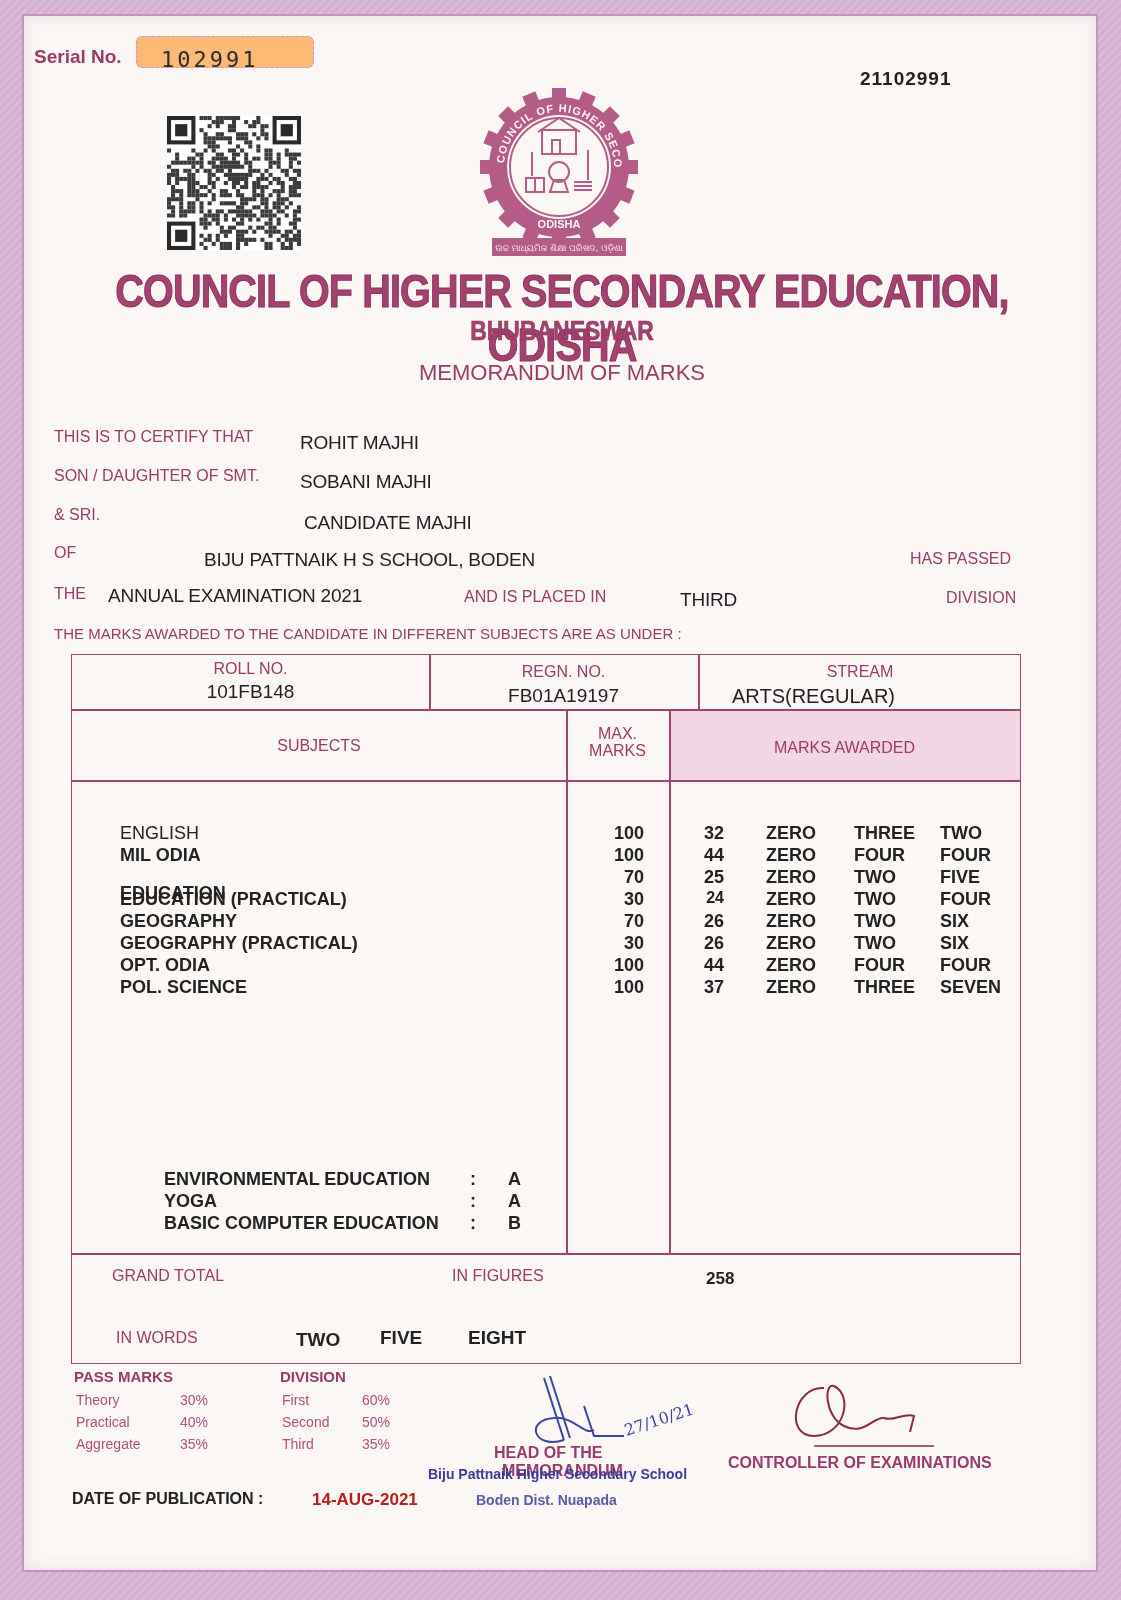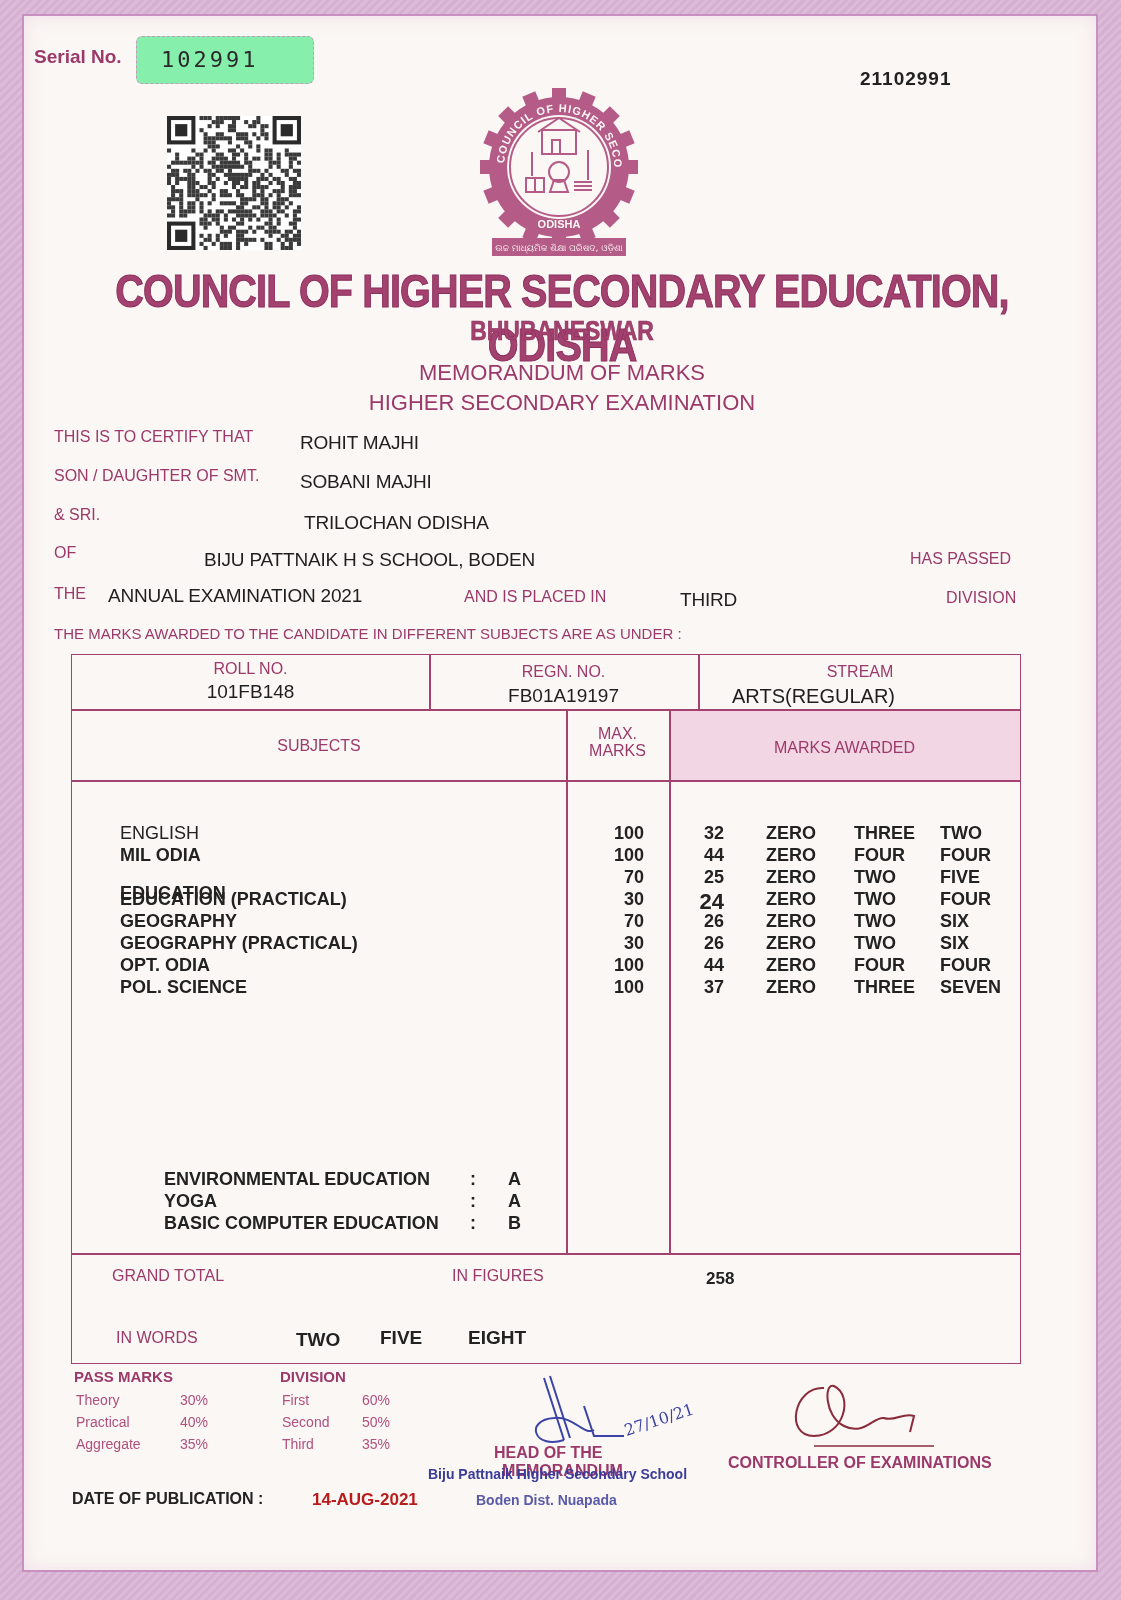--- a/index.html
+++ b/index.html
@@ -17,22 +17,22 @@
     position: absolute; left: 22px; top: 14px; width: 1076px; height: 1558px;
     background: #fbf7f4;
     border: 2px solid #c790bf;
     box-shadow: inset 0 0 18px rgba(210,150,200,0.25);
   }
   .abs { position: absolute; }
 
   
   .serial-label { left: 10px; top: 30px; font-size: 19px; font-weight: bold; color: #9b3a6a; }
   .serial-box {
-    left: 112px; top: 20px; width: 178px; height: 48px;
-    background: #86efac; border: 1px dashed #c79abd; border-radius: 6px;
+    left: 112px; top: 20px; width: 178px; height: 32px;
+    background: #fdba74; border: 1px dashed #c79abd; border-radius: 6px;
     font-family: "DejaVu Sans Mono", monospace; font-size: 22px; color: #2a2a2a;
     padding: 10px 8px 0 24px; letter-spacing: 3px;
   }
   .doc-number { left: 836px; top: 52px; font-size: 19px; font-weight: bold; color: #222; letter-spacing: 1px; }
 
   
   .qr { left: 143px; top: 100px; width: 134px; height: 134px; background: #fff; }
 
   
   .logo { left: 450px; top: 66px; width: 170px; height: 178px; }
@@ -597,30 +597,29 @@
         <line x1="114" y1="68" x2="114" y2="98"></line>
       </g>
       <rect x="18" y="156" width="134" height="18" fill="#b45c87"></rect>
       <text x="85" y="169" text-anchor="middle" font-size="9" fill="#fbf7f4" font-family="DejaVu Sans, sans-serif">ଉଚ୍ଚ ମାଧ୍ୟମିକ ଶିକ୍ଷା ପରିଷଦ, ଓଡ଼ିଶା</text>
     </svg>
   </div>
 
   <div class="abs title-main">COUNCIL OF HIGHER SECONDARY EDUCATION, ODISHA</div>
   <div class="abs title-sub">BHUBANESWAR</div>
   <div class="abs memo1">MEMORANDUM OF MARKS</div>
-  <div class="abs memo2">HIGHER SECONDARY EXAMINATION</div>
 
   <div class="abs lbl" style="left:30px; top:412px;">THIS IS TO CERTIFY THAT</div>
   <div class="abs val" style="left:276px; top:416px;">ROHIT MAJHI</div>
 
   <div class="abs lbl" style="left:30px; top:451px;">SON / DAUGHTER OF SMT.</div>
   <div class="abs val" style="left:276px; top:455px;">SOBANI MAJHI</div>
 
   <div class="abs lbl" style="left:30px; top:490px;">&amp; SRI.</div>
-  <div class="abs val" style="left:280px; top:496px;">TRILOCHAN ODISHA</div>
+  <div class="abs val" style="left:280px; top:496px;">CANDIDATE MAJHI</div>
 
   <div class="abs lbl" style="left:30px; top:528px;">OF</div>
   <div class="abs val" style="left:180px; top:533px;">BIJU PATTNAIK H S SCHOOL, BODEN</div>
   <div class="abs lbl" style="left:886px; top:534px;">HAS PASSED</div>
 
   <div class="abs lbl" style="left:30px; top:569px;">THE</div>
   <div class="abs val" style="left:84px; top:569px;">ANNUAL EXAMINATION 2021</div>
   <div class="abs lbl" style="left:440px; top:572px;">AND IS PLACED IN</div>
   <div class="abs val" style="left:656px; top:573px;">THIRD</div>
   <div class="abs lbl" style="left:922px; top:573px;">DIVISION</div>
@@ -669,21 +668,21 @@
         <div class="td" style="left: 782px; top: 190px; font-weight: bold; font-size: 18px; color: rgb(34, 34, 34);">FOUR</div>
         <div class="td" style="left: 868px; top: 190px; font-weight: bold; font-size: 18px; color: rgb(34, 34, 34);">FOUR</div>
         <div class="td" style="left: 48px; top: 228px; font-weight: bold; font-size: 18px; color: rgb(34, 34, 34);">EDUCATION</div>
         <div class="td" style="left: 520px; top: 212px; font-weight: bold; font-size: 18px; color: rgb(34, 34, 34); text-align: right; width: 52px;">70</div>
         <div class="td" style="left: 620px; top: 212px; font-weight: bold; font-size: 18px; color: rgb(34, 34, 34); text-align: right; width: 32px;">25</div>
         <div class="td" style="left: 694px; top: 212px; font-weight: bold; font-size: 18px; color: rgb(34, 34, 34);">ZERO</div>
         <div class="td" style="left: 782px; top: 212px; font-weight: bold; font-size: 18px; color: rgb(34, 34, 34);">TWO</div>
         <div class="td" style="left: 868px; top: 212px; font-weight: bold; font-size: 18px; color: rgb(34, 34, 34);">FIVE</div>
         <div class="td" style="left: 48px; top: 234px; font-weight: bold; font-size: 18px; color: rgb(34, 34, 34);">EDUCATION (PRACTICAL)</div>
         <div class="td" style="left: 520px; top: 234px; font-weight: bold; font-size: 18px; color: rgb(34, 34, 34); text-align: right; width: 52px;">30</div>
-        <div class="td" style="left: 620px; top: 234px; font-weight: bold; font-size: 22px; color: rgb(34, 34, 34); text-align: right; width: 32px;">24</div>
+        <div class="td" style="left: 620px; top: 234px; font-weight: bold; font-size: 16px; color: rgb(34, 34, 34); text-align: right; width: 32px;">24</div>
         <div class="td" style="left: 694px; top: 234px; font-weight: bold; font-size: 18px; color: rgb(34, 34, 34);">ZERO</div>
         <div class="td" style="left: 782px; top: 234px; font-weight: bold; font-size: 18px; color: rgb(34, 34, 34);">TWO</div>
         <div class="td" style="left: 868px; top: 234px; font-weight: bold; font-size: 18px; color: rgb(34, 34, 34);">FOUR</div>
         <div class="td" style="left: 48px; top: 256px; font-weight: bold; font-size: 18px; color: rgb(34, 34, 34);">GEOGRAPHY</div>
         <div class="td" style="left: 520px; top: 256px; font-weight: bold; font-size: 18px; color: rgb(34, 34, 34); text-align: right; width: 52px;">70</div>
         <div class="td" style="left: 620px; top: 256px; font-weight: bold; font-size: 18px; color: rgb(34, 34, 34); text-align: right; width: 32px;">26</div>
         <div class="td" style="left: 694px; top: 256px; font-weight: bold; font-size: 18px; color: rgb(34, 34, 34);">ZERO</div>
         <div class="td" style="left: 782px; top: 256px; font-weight: bold; font-size: 18px; color: rgb(34, 34, 34);">TWO</div>
         <div class="td" style="left: 868px; top: 256px; font-weight: bold; font-size: 18px; color: rgb(34, 34, 34);">SIX</div>
         <div class="td" style="left: 48px; top: 278px; font-weight: bold; font-size: 18px; color: rgb(34, 34, 34);">GEOGRAPHY (PRACTICAL)</div>

